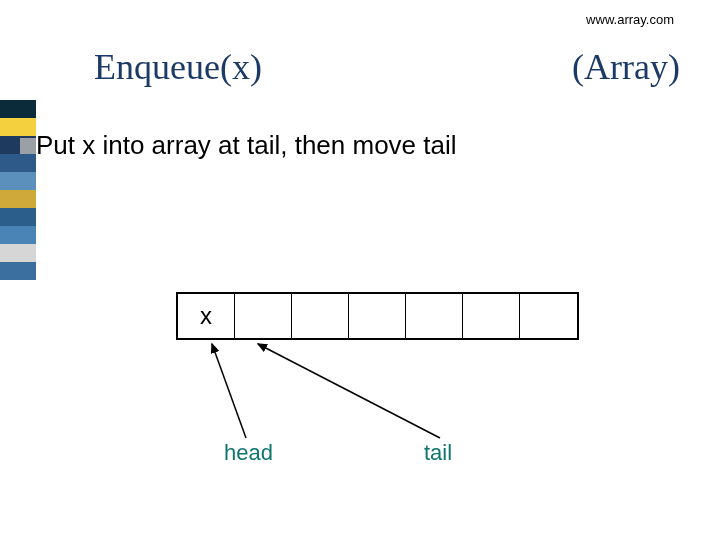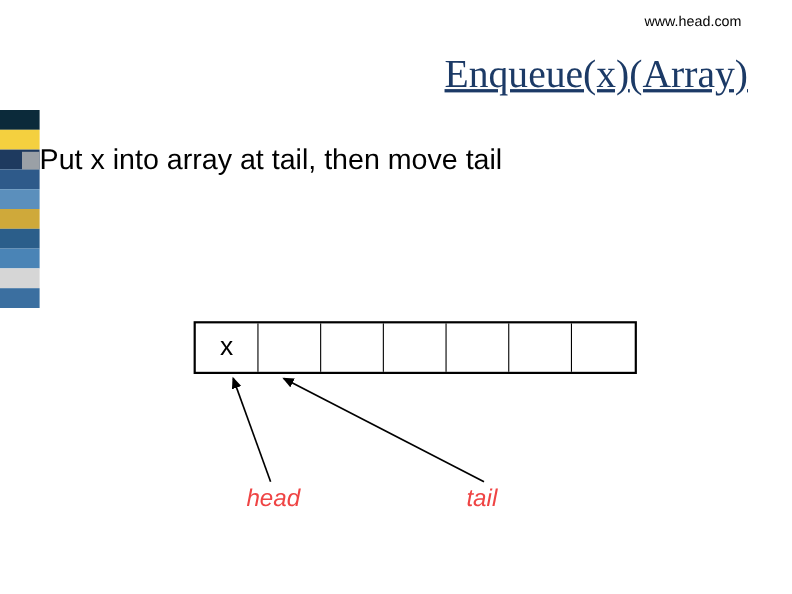--- a/index.html
+++ b/index.html
@@ -29,25 +29,24 @@
     right: 46px;
     font-size: 13px;
     color: #000;
   }
   .title-row {
     position: absolute;
     top: 46px;
     left: 94px;
     right: 40px;
     display: flex;
-    justify-content: flex-end;
+    justify-content: space-between;
     font-family: "Times New Roman", Times, serif;
     font-size: 36px;
     color: #1c3a66;
-    text-decoration: underline;
   }
   .bullet-row {
     position: absolute;
     top: 130px;
     left: 20px;
     right: 20px;
     display: flex;
     align-items: center;
     font-size: 26px;
     color: #000;
@@ -70,23 +69,22 @@
     height: 44px;
     border-right: 1.5px solid #000;
     display: flex;
     align-items: center;
     justify-content: center;
     font-size: 24px;
   }
   .cell:last-child { border-right: none; }
   .label {
     position: absolute;
-    font-style: italic;
     font-size: 22px;
-    color: #ef4444;
+    color: #0f766e;
     text-align: right;
   }
   .label-head { top: 440px; left: 224px; }
   .label-tail { top: 440px; left: 424px; }
   .svg-overlay {
     position: absolute;
     top: 0; left: 0;
     width: 720px; height: 540px;
     pointer-events: none;
   }
@@ -100,21 +98,21 @@
   <div class="block" style="background:#1e3a5f"></div>
   <div class="block" style="background:#2e5a8a"></div>
   <div class="block" style="background:#5b8fbc"></div>
   <div class="block" style="background:#cfa93a"></div>
   <div class="block" style="background:#2b5e8a"></div>
   <div class="block" style="background:#4a84b6"></div>
   <div class="block" style="background:#d6d6d6"></div>
   <div class="block" style="background:#3b6fa0"></div>
 </div>
 
-<div class="url">www.head.com</div>
+<div class="url">www.array.com</div>
 
 <div class="title-row">
   <span>Enqueue(x)</span>
   <span>(Array)</span>
 </div>
 
 <div class="bullet-row">
   <div class="bullet-box"></div>
   <span>Put x into array at tail, then move tail</span>
 </div>

